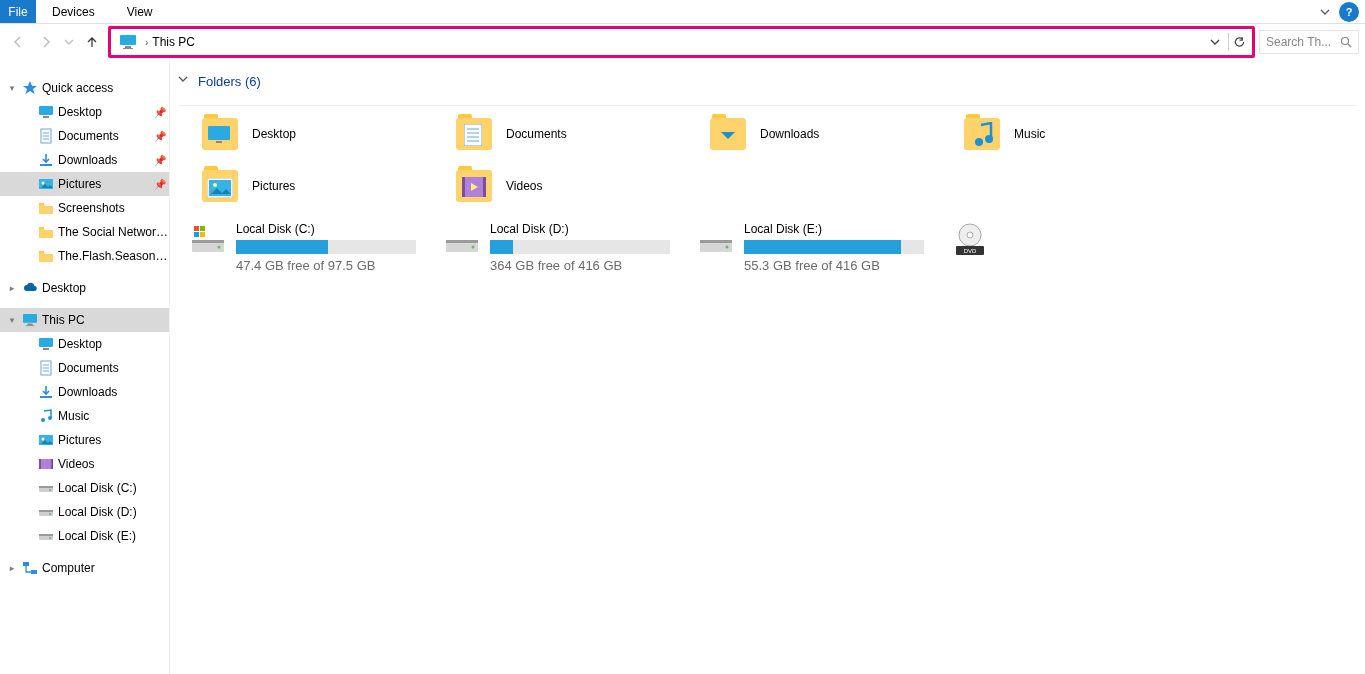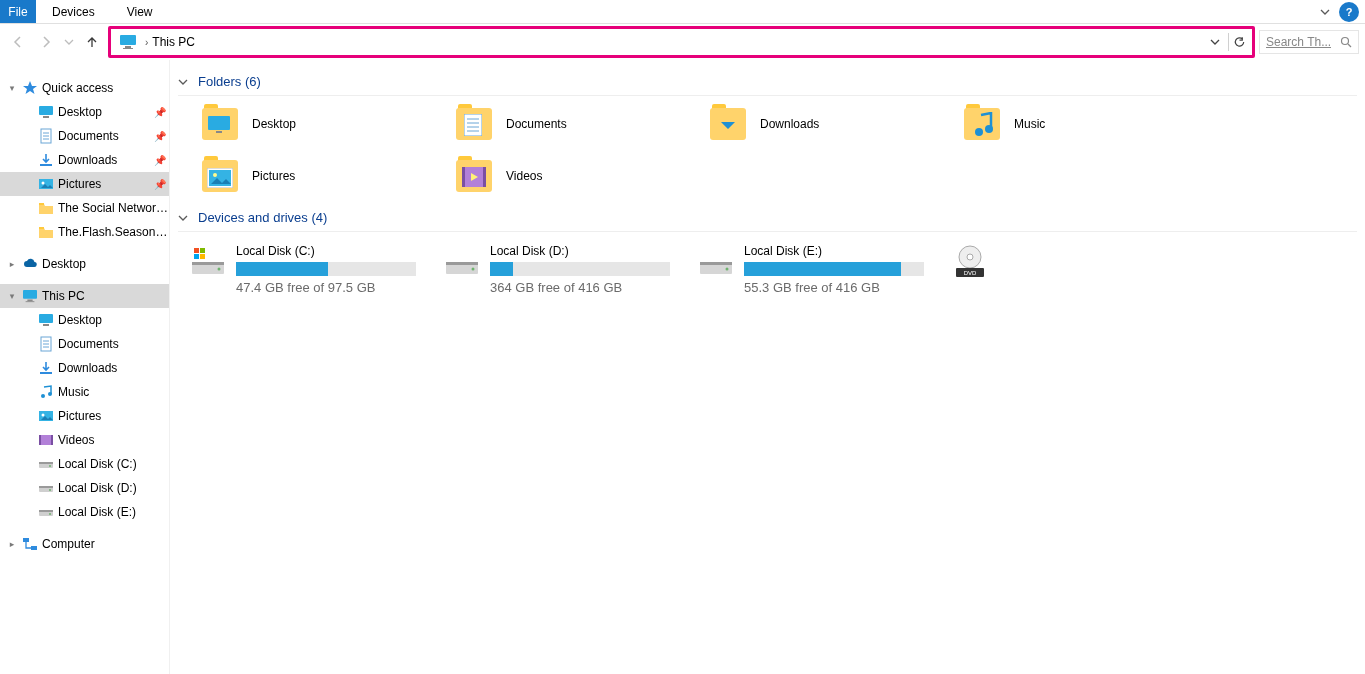--- a/index.html
+++ b/index.html
@@ -19,40 +19,40 @@
   .navrow { display:flex; align-items:center; height:36px; padding:4px 6px; gap:4px; }
   .navbtn { width:24px; height:24px; display:flex; align-items:center; justify-content:center; color:#9a9a9a; }
   .addr-wrap { flex:1; display:flex; align-items:center; gap:6px; }
   .addr-highlight { border:3px solid #e6007a; border-radius:2px; display:flex; align-items:center; flex:1; height:32px; padding:0 4px; background:#fff; }
   .addr-icon { width:18px; height:18px; margin:0 4px; display:flex; align-items:center; justify-content:center;}
   .addr-sep { color:#555; padding:0 4px; font-size:10px;}
   .addr-text { flex:1; }
   .addr-right { display:flex; align-items:center; gap:4px; padding-right:2px;}
   .addr-right .b { width:18px; height:18px; display:flex; align-items:center; justify-content:center; color:#444;}
   .addr-right .refresh { border-left:1px solid #d0d0d0; padding-left:4px;}
-  .search { width:100px; height:24px; border:1px solid #e5e5e5; display:flex; align-items:center; padding:0 6px; color:#888; gap:4px; justify-content:space-between;text-decoration:underline;}
+  .search { width:100px; height:24px; border:1px solid #e5e5e5; display:flex; align-items:center; padding:0 6px; color:#888; gap:4px; justify-content:space-between;}
   .search span { overflow:hidden; white-space:nowrap; text-overflow:ellipsis; }
 
   
   .main { display:flex; height:calc(100% - 60px); }
   .side { width:170px; border-right:1px solid #f0f0f0; padding-top:16px; overflow:hidden;}
   .content { flex:1; padding:10px 8px; overflow:auto;}
 
   
   .tree-row { display:flex; align-items:center; height:24px; padding-left:6px; gap:4px; white-space:nowrap; }
   .tree-row.sel { background:#d9d9d9; }
   .tree-row .exp { width:12px; display:flex; justify-content:center; color:#7a7a7a; font-size:9px;}
   .tree-row .ico { width:16px; height:16px; display:flex; align-items:center; justify-content:center;}
   .tree-row .pin { width:16px; color:#7a7a7a; font-size:10px; display:flex; justify-content:center;}
   .tree-row .lbl { overflow:hidden; text-overflow:ellipsis; flex:1;}
   .tree-group-gap { height:8px; }
   .indent1 { padding-left:22px; }
 
   
-  .group-h { display:flex; align-items:center; color:#0a3e8f; font-size:13px; gap:6px; margin:4px 0 6px 0; border-bottom:1px solid #eee; padding-bottom:6px;}
+  .group-h { display:flex; align-items:flex-start; color:#0a3e8f; font-size:13px; gap:6px; margin:4px 0 6px 0; border-bottom:1px solid #eee; padding-bottom:16px;}
   .group-h .chev { width:14px; color:#5a5a5a; }
   .folders-grid { display:grid; grid-template-columns: repeat(4, 254px); row-gap:20px; padding:6px 0 14px 24px;}
   .folder-item { display:flex; align-items:center; gap:14px;}
   .big-folder { width:36px; height:32px; position:relative; }
   .folder-back { position:absolute; left:0; top:0; width:36px; height:32px; background:#ffd36b; border-radius:3px; }
   .folder-tab { position:absolute; left:2px; top:-4px; width:14px; height:8px; background:#ffc93c; border-radius:2px 2px 0 0; }
   .folder-label { font-size:12px; }
 
   .drives-grid { display:grid; grid-template-columns: repeat(4, 254px); row-gap:20px; padding:6px 0 14px 12px;}
   .drive-item { display:flex; gap:10px;}
@@ -194,20 +194,30 @@
           <span class="exp"></span>
           <span class="ico">
             <svg width="16" height="16" viewBox="0 0 16 16">
               <rect x="1" y="3" width="14" height="10" fill="#34b3e4"></rect>
               <circle cx="5" cy="7" r="1.5" fill="#fff"></circle>
               <path d="M3 12 L7 8 L10 11 L12 9 L15 12 Z" fill="#1a7fb5"></path>
             </svg>
           </span>
           <span class="lbl txt-ellipsis">Pictures</span>
           <span class="pin">📌</span>
+        </div>
+        <div class="tree-row indent1">
+          <span class="exp"></span>
+          <span class="ico">
+            <svg width="16" height="16" viewBox="0 0 16 16">
+              <path d="M1 4 h5 l1 2 h8 v8 h-14 Z" fill="#ffd36b"></path>
+              <rect x="1" y="3" width="5" height="2" fill="#ffc93c"></rect>
+            </svg>
+          </span>
+          <span class="lbl txt-ellipsis">Screenshots</span>
         </div>
         <div class="tree-row indent1">
           <span class="exp"></span>
           <span class="ico">
             <svg width="16" height="16" viewBox="0 0 16 16">
               <path d="M1 4 h5 l1 2 h8 v8 h-14 Z" fill="#ffd36b"></path>
               <rect x="1" y="3" width="5" height="2" fill="#ffc93c"></rect>
             </svg>
           </span>
           <span class="lbl txt-ellipsis">The Social Network (2</span>
@@ -440,28 +450,20 @@
               <rect x="0" y="0" width="24" height="20" fill="#b280d8"></rect>
               <rect x="0" y="0" width="3" height="20" fill="#7a4fa3"></rect>
               <rect x="21" y="0" width="3" height="20" fill="#7a4fa3"></rect>
               <path d="M9 6 L16 10 L9 14 Z" fill="#fff176"></path>
             </svg>
           </div>
           <span class="folder-label">Videos</span>
         </div>
       </div>
 
-    <div class="group-h">
-      <span class="chev">
-        <svg width="10" height="10" viewBox="0 0 10 10">
-            <path d="M1 3 L5 7 L9 3" fill="none" stroke="#5a5a5a" stroke-width="1.3"></path>
-          </svg>
-      </span>
-      <span>Devices and drives (4)</span>
-    </div>
     <div class="drives-grid" id="drives-grid">
         <div class="drive-item">
           <div class="drive-ico">
             <svg width="36" height="36" viewBox="0 0 36 36">
               <rect x="2" y="18" width="32" height="12" rx="1" fill="#d6d6d6"></rect>
               <rect x="2" y="18" width="32" height="3" fill="#9a9a9a"></rect>
               <circle cx="29" cy="25" r="1.5" fill="#6fb36f"></circle>
               <g transform="translate(4,4)">
                 <rect x="0" y="0" width="5" height="5" fill="#f25022"></rect>
                 <rect x="6" y="0" width="5" height="5" fill="#7fba00"></rect>

